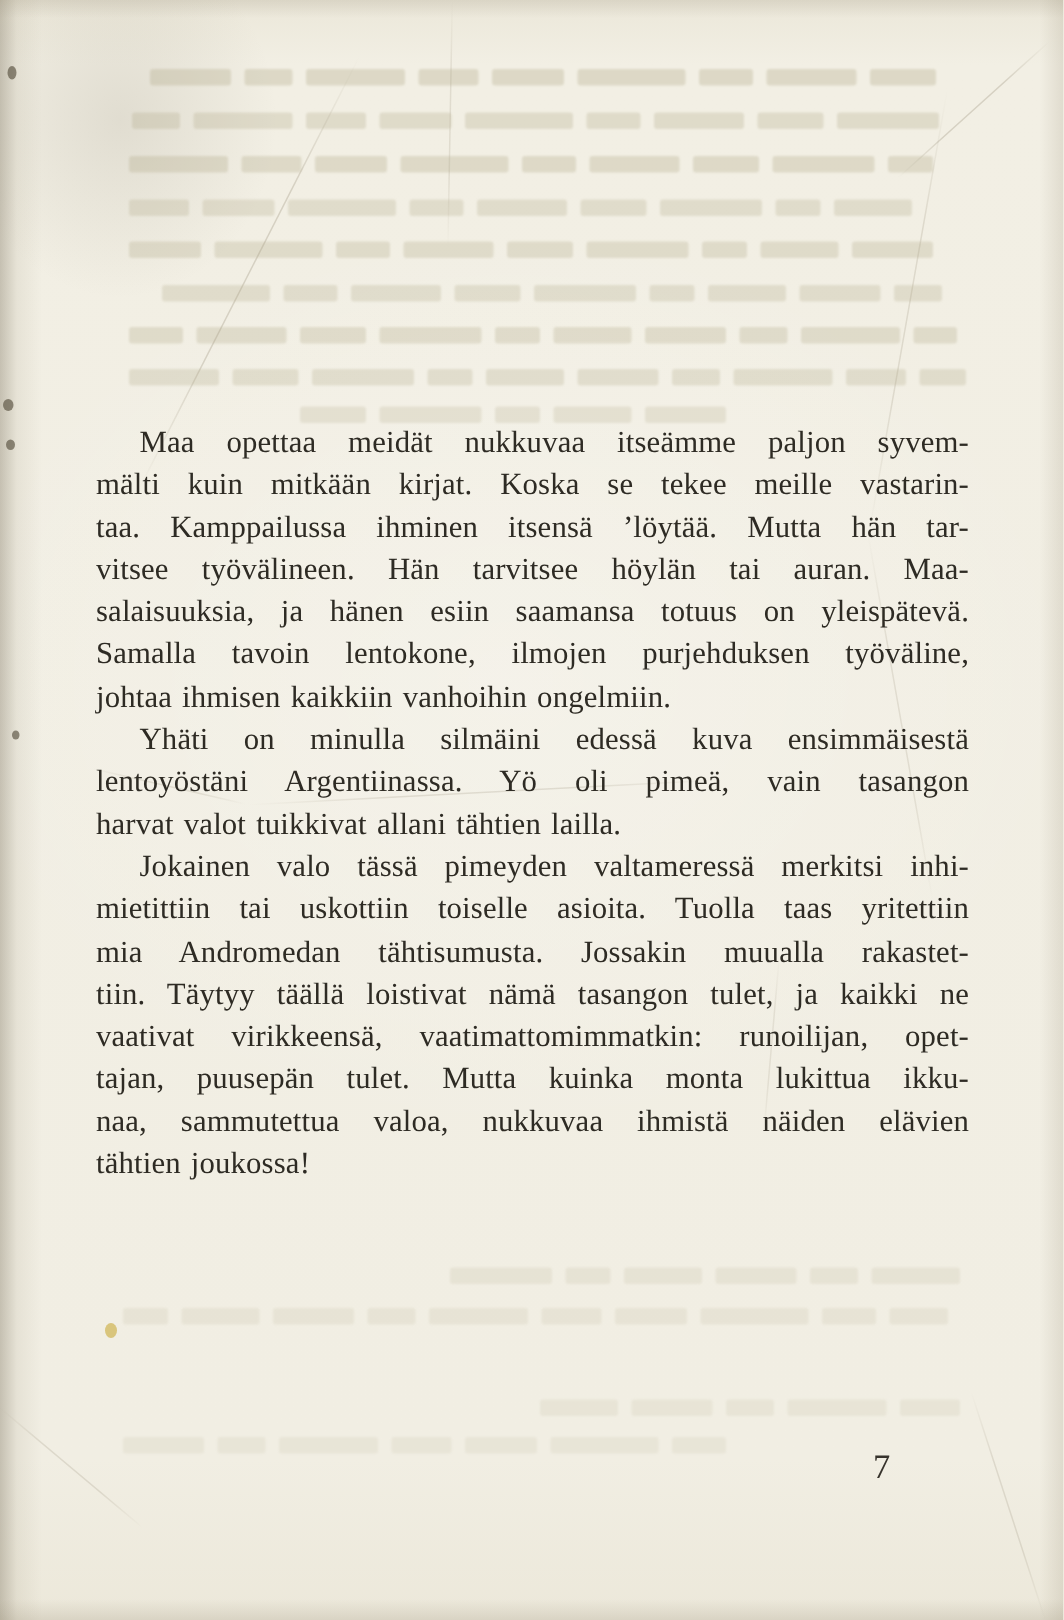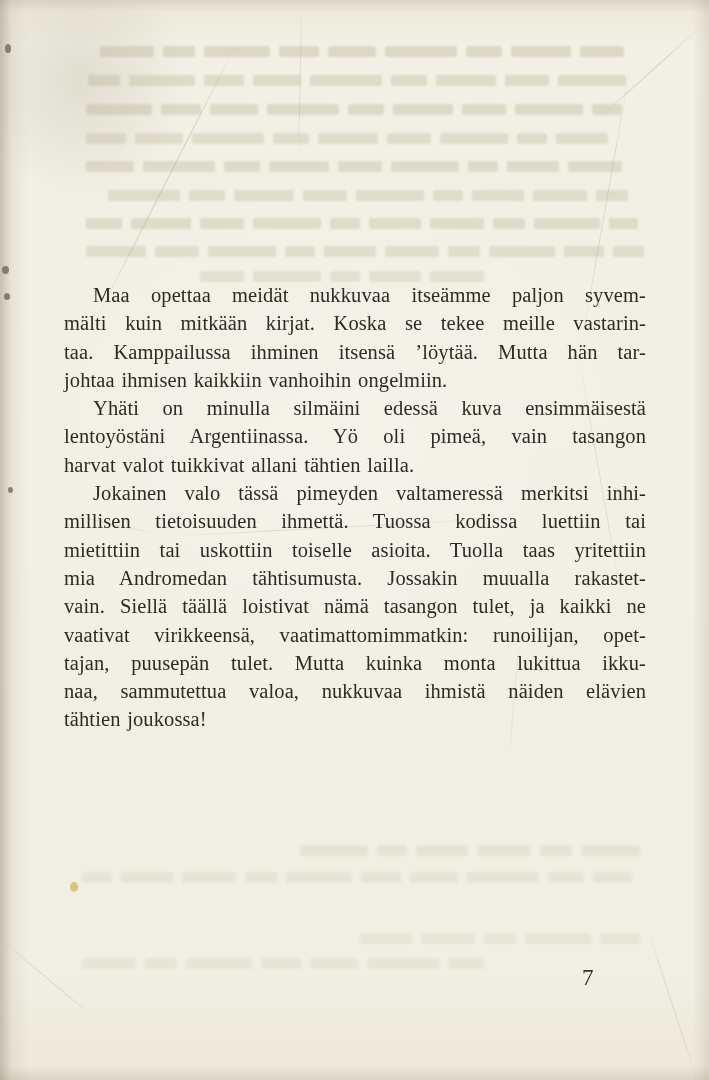--- a/index.html
+++ b/index.html
@@ -211,29 +211,31 @@
         <span style="width: 48px;"></span>
         <span style="width: 72px;"></span>
         <span style="width: 36px;"></span>
       </div>
     </div>
 
   <div class="textblock" id="textblock">
       <div class="line indent">Maa opettaa meidät nukkuvaa itseämme paljon syvem-</div>
       <div class="line">mälti kuin mitkään kirjat. Koska se tekee meille vastarin-</div>
       <div class="line">taa. Kamppailussa ihminen itsensä ’löytää. Mutta hän tar-</div>
+      <div class="line">vitsee työvälineen. Hän tarvitsee höylän tai auran. Maa-</div>
+      <div class="line">salaisuuksia, ja hänen esiin saamansa totuus on yleispätevä.</div>
+      <div class="line">Samalla tavoin lentokone, ilmojen purjehduksen työväline,</div>
       <div class="line last">johtaa ihmisen kaikkiin vanhoihin ongelmiin.</div>
       <div class="line indent">Yhäti on minulla silmäini edessä kuva ensimmäisestä</div>
       <div class="line">lentoyöstäni Argentiinassa. Yö oli pimeä, vain tasangon</div>
       <div class="line last">harvat valot tuikkivat allani tähtien lailla.</div>
       <div class="line indent">Jokainen valo tässä pimeyden valtameressä merkitsi inhi-</div>
-      <div class="line">millisen tietoisuuden ihmettä. Tuossa kodissa luettiin tai</div>
       <div class="line">mietittiin tai uskottiin toiselle asioita. Tuolla taas yritettiin</div>
       <div class="line">mia Andromedan tähtisumusta. Jossakin muualla rakastet-</div>
-      <div class="line">vain. Siellä täällä loistivat nämä tasangon tulet, ja kaikki ne</div>
+      <div class="line">tiin. Täytyy täällä loistivat nämä tasangon tulet, ja kaikki ne</div>
       <div class="line">vaativat virikkeensä, vaatimattomimmatkin: runoilijan, opet-</div>
       <div class="line">tajan, puusepän tulet. Mutta kuinka monta lukittua ikku-</div>
       <div class="line">naa, sammutettua valoa, nukkuvaa ihmistä näiden elävien</div>
       <div class="line last">tähtien joukossa!</div>
     </div>
 
   <div class="pagenum">7</div>
 
 </div>
 

